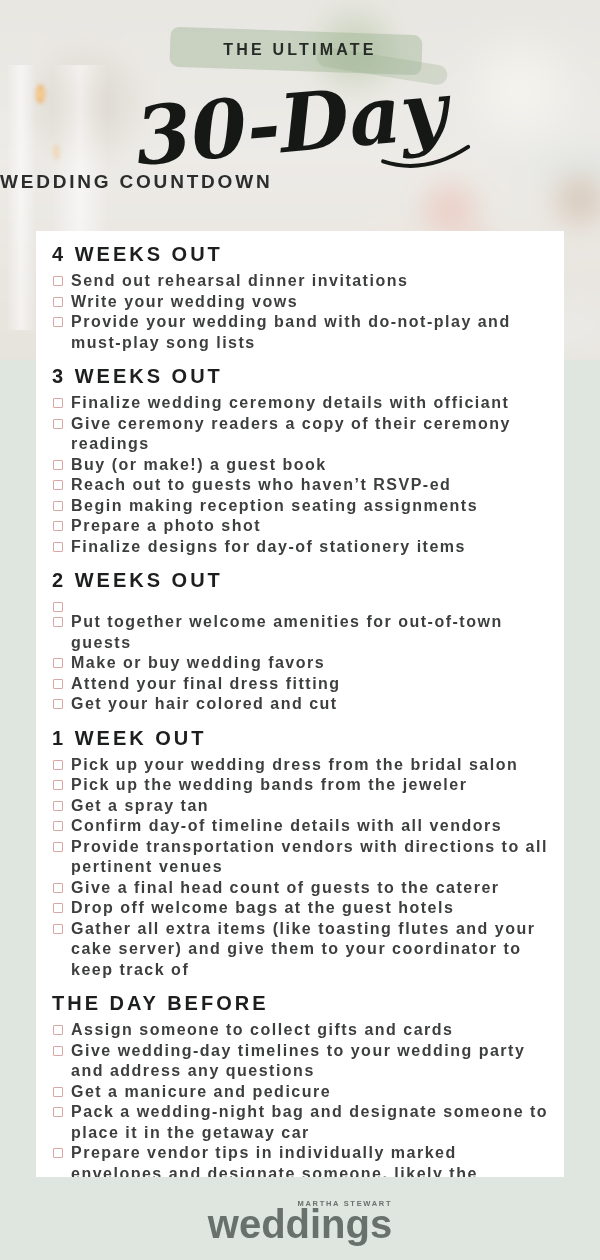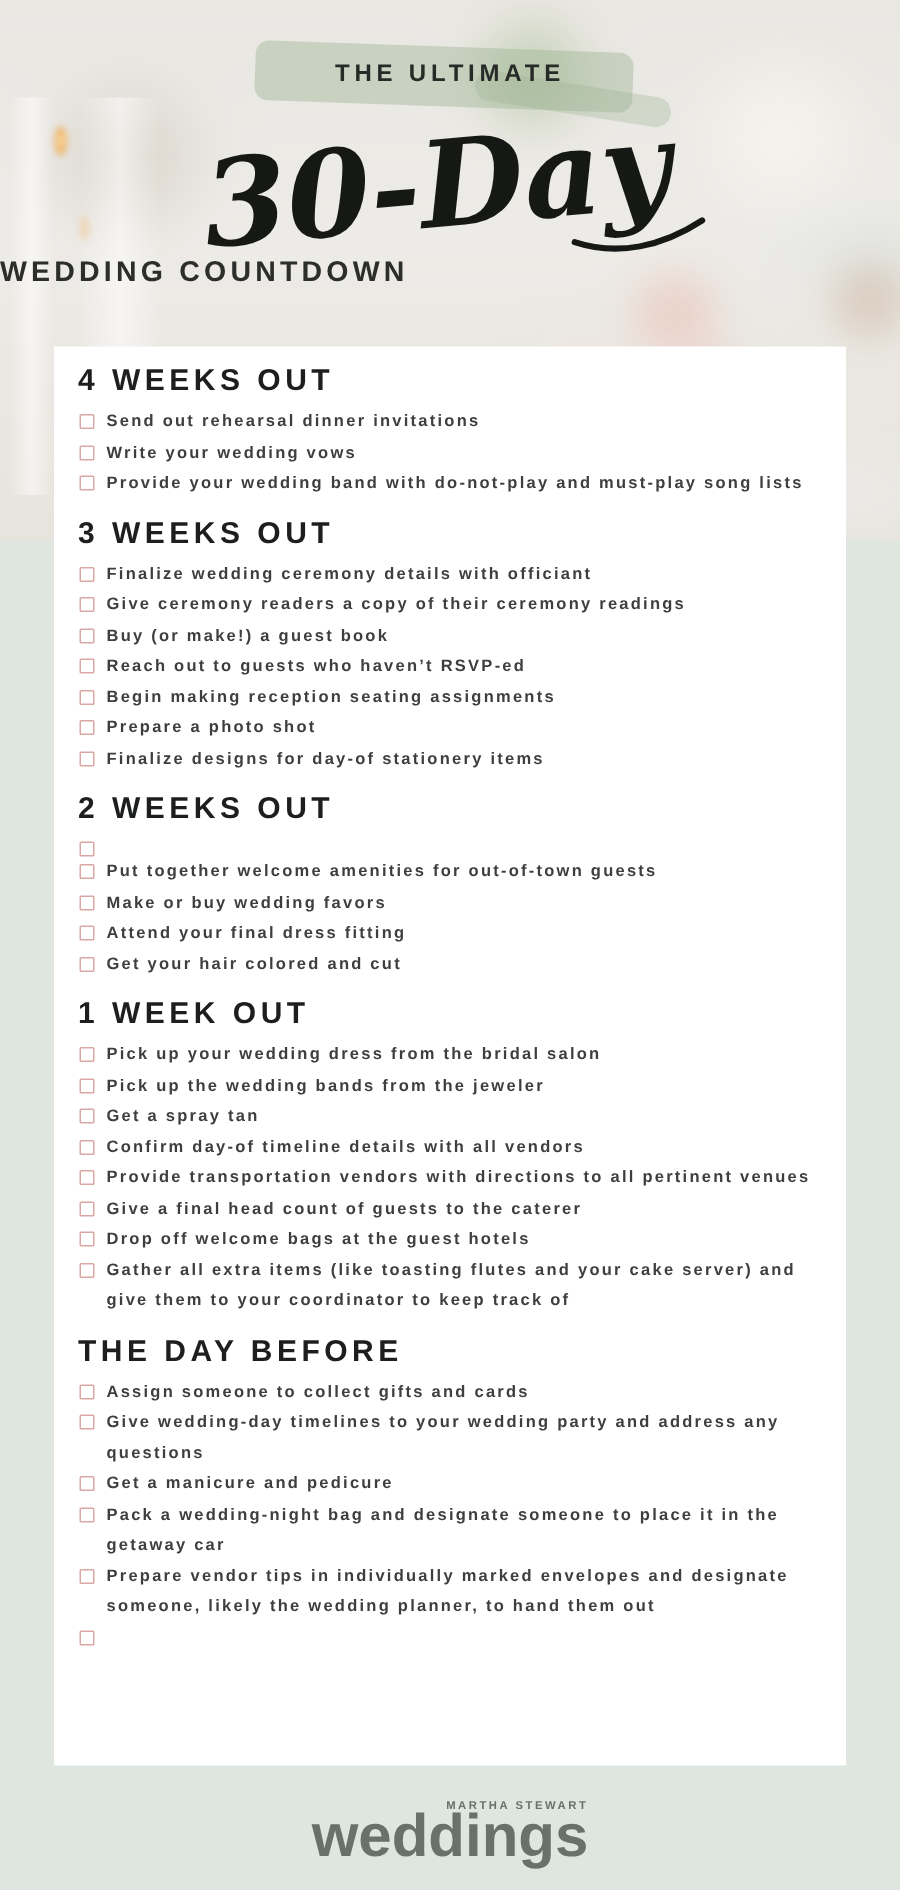--- a/index.html
+++ b/index.html
@@ -39,21 +39,21 @@
   .eyebrow{position:absolute;left:0;right:0;top:41px;text-align:center;font-size:16px;font-weight:bold;letter-spacing:3.2px;color:#272b27}
   .script-svg{position:absolute;left:130px;top:72px;width:340px;height:110px;overflow:visible}
   .script-svg text{font-family:"DejaVu Serif",serif;font-style:italic;font-weight:bold;font-size:80px;fill:var(--script-ink)}
   .subtitle{position:absolute;left:0;right:0;top:171px;font-size:19px;font-weight:bold;letter-spacing:2.8px;color:#2b2e2b}
 
   
   .card{position:absolute;left:36px;top:231px;width:528px;height:946px;background:var(--card);padding:13px 10px 0 16px;overflow:hidden}
   .section{margin-bottom:13px}
   .section h2{margin:0 0 6px 0;font-size:20px;line-height:21px;font-weight:bold;letter-spacing:3px;color:var(--heading-text)}
   .section ul{list-style:none;margin:0;padding:0}
-  .section li{display:flex;align-items:flex-start;font-size:11px;font-weight:bold;letter-spacing:1.5px;line-height:20.5px;color:var(--item-text)}
+  .section li{display:flex;align-items:flex-start;font-size:16px;font-weight:bold;letter-spacing:1.5px;line-height:20.5px;color:var(--item-text)}
   .cb{flex:0 0 auto;width:10px;height:10px;border:1.5px solid var(--checkbox-border);border-radius:1px;margin:5px 8px 0 1px;background:#fff}
 
   
   .brand{position:absolute;left:0;right:0;top:1199px;text-align:center;color:var(--brand-gray)}
   .brand-inner{display:inline-block;text-align:right}
   .brand-top{display:block;font-size:7.5px;font-weight:bold;letter-spacing:1.7px;padding-left:6px;margin-bottom:-4px}
   .brand-main{display:block;font-size:40px;line-height:40px;font-weight:bold;letter-spacing:0}
 </style>
 </head>
 <body>

